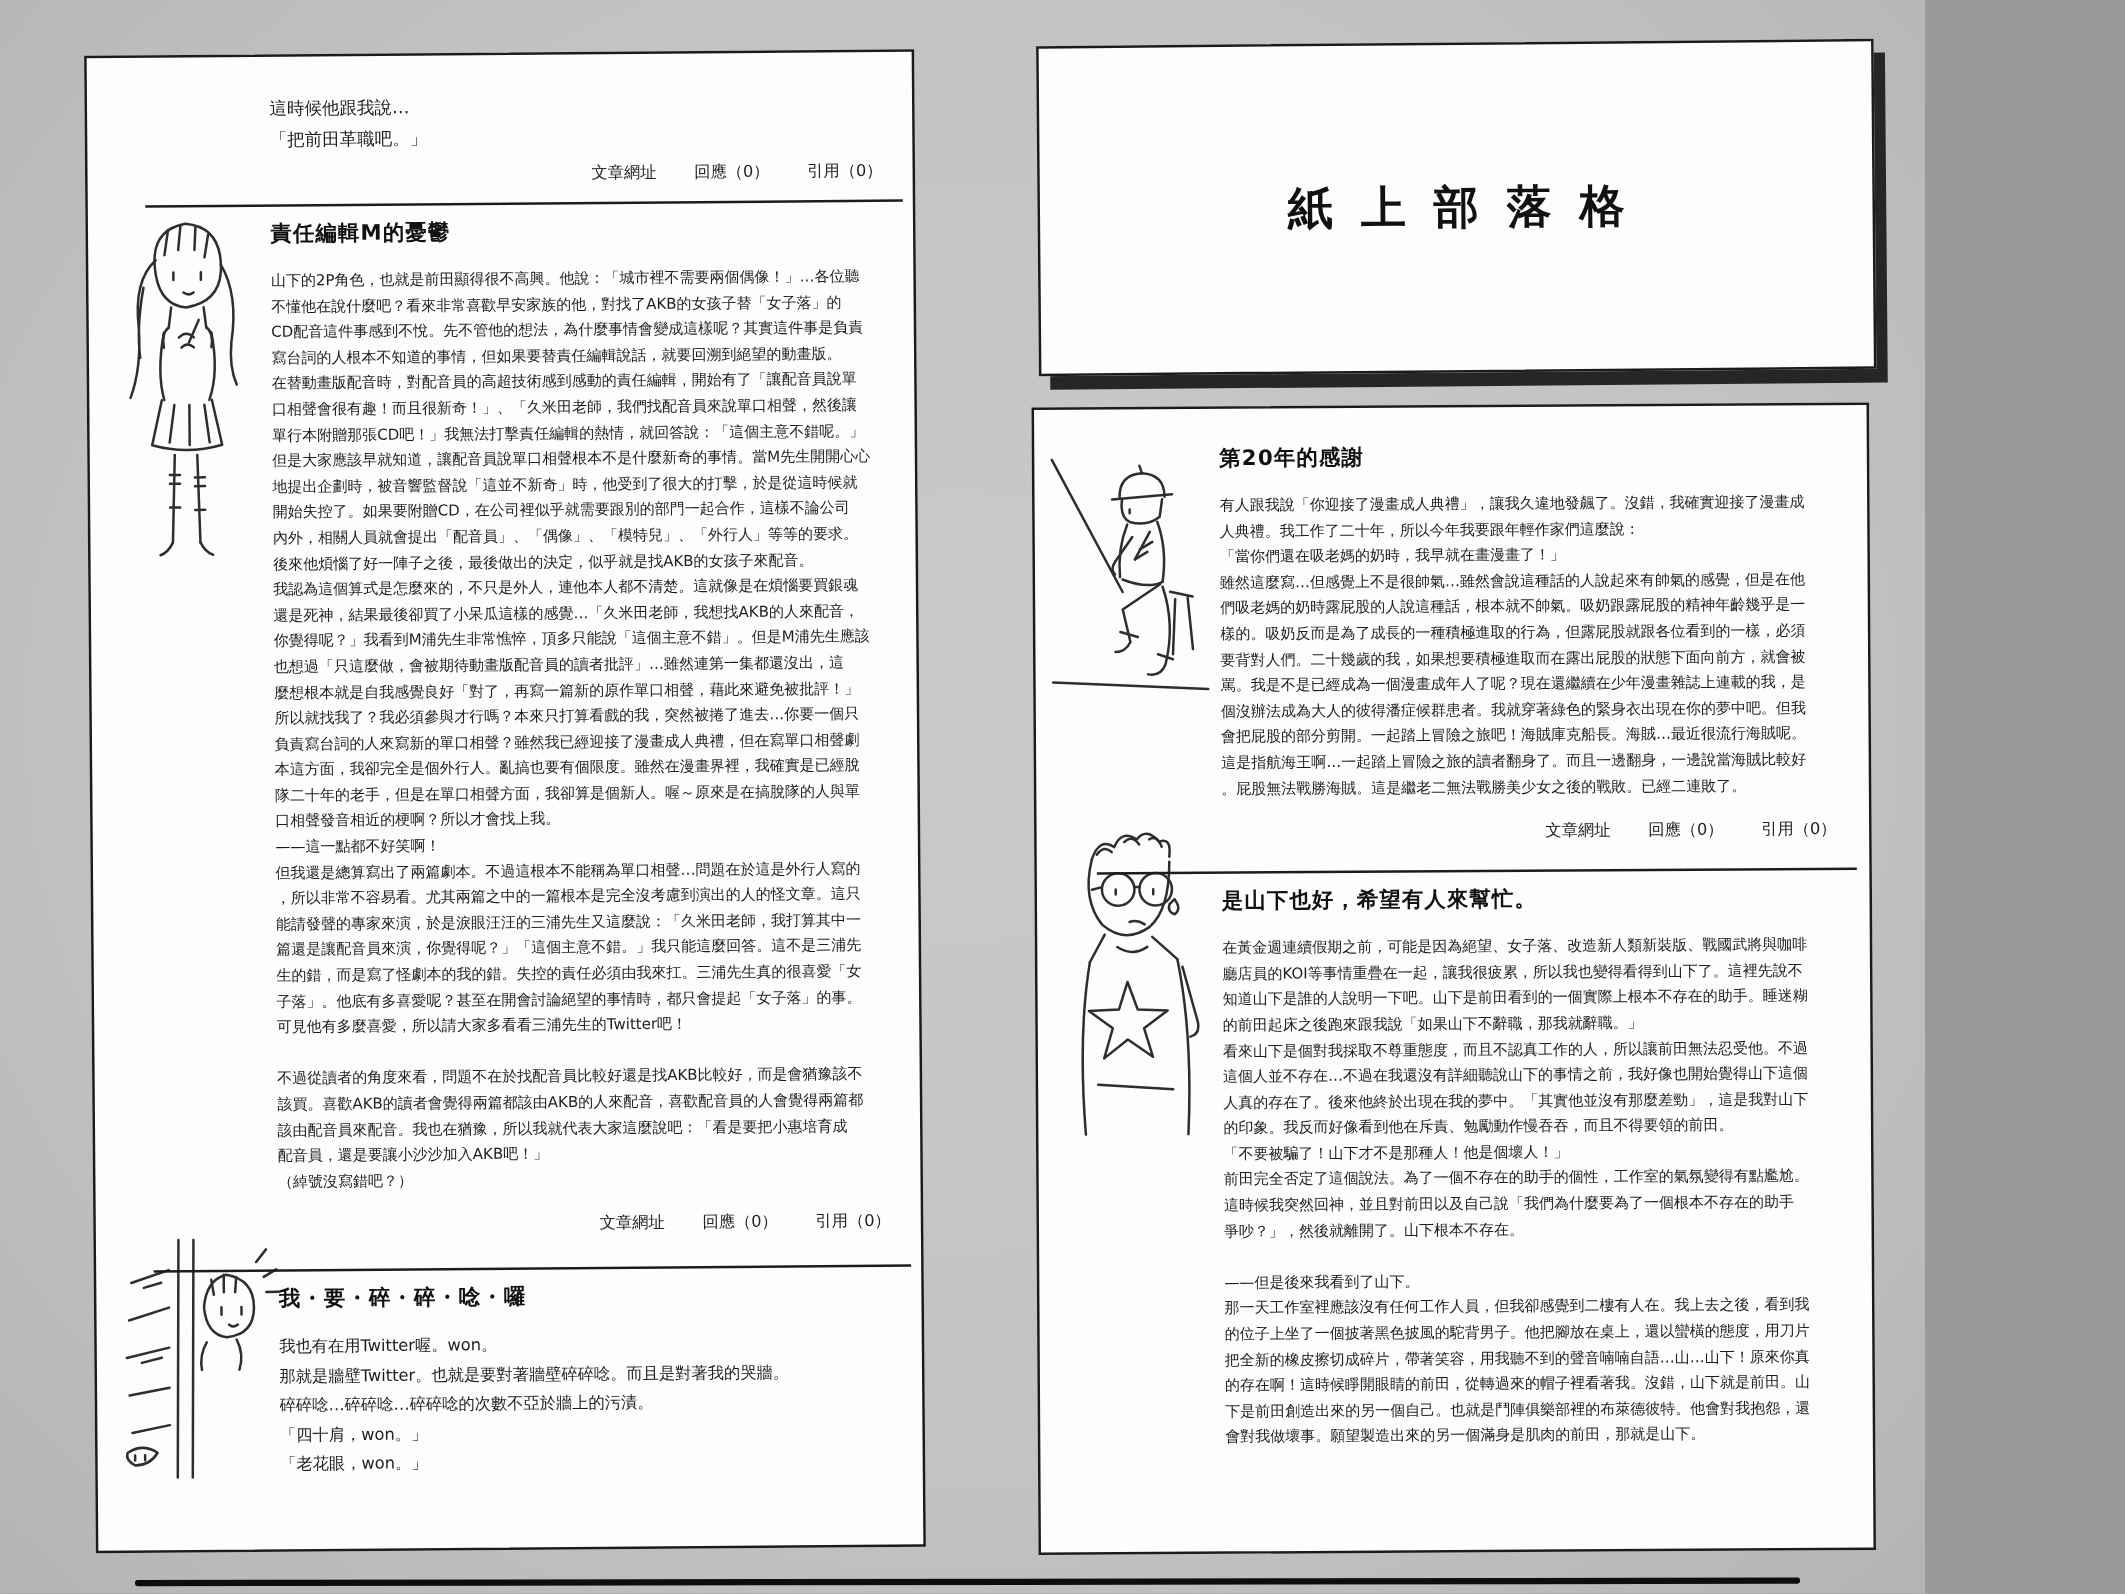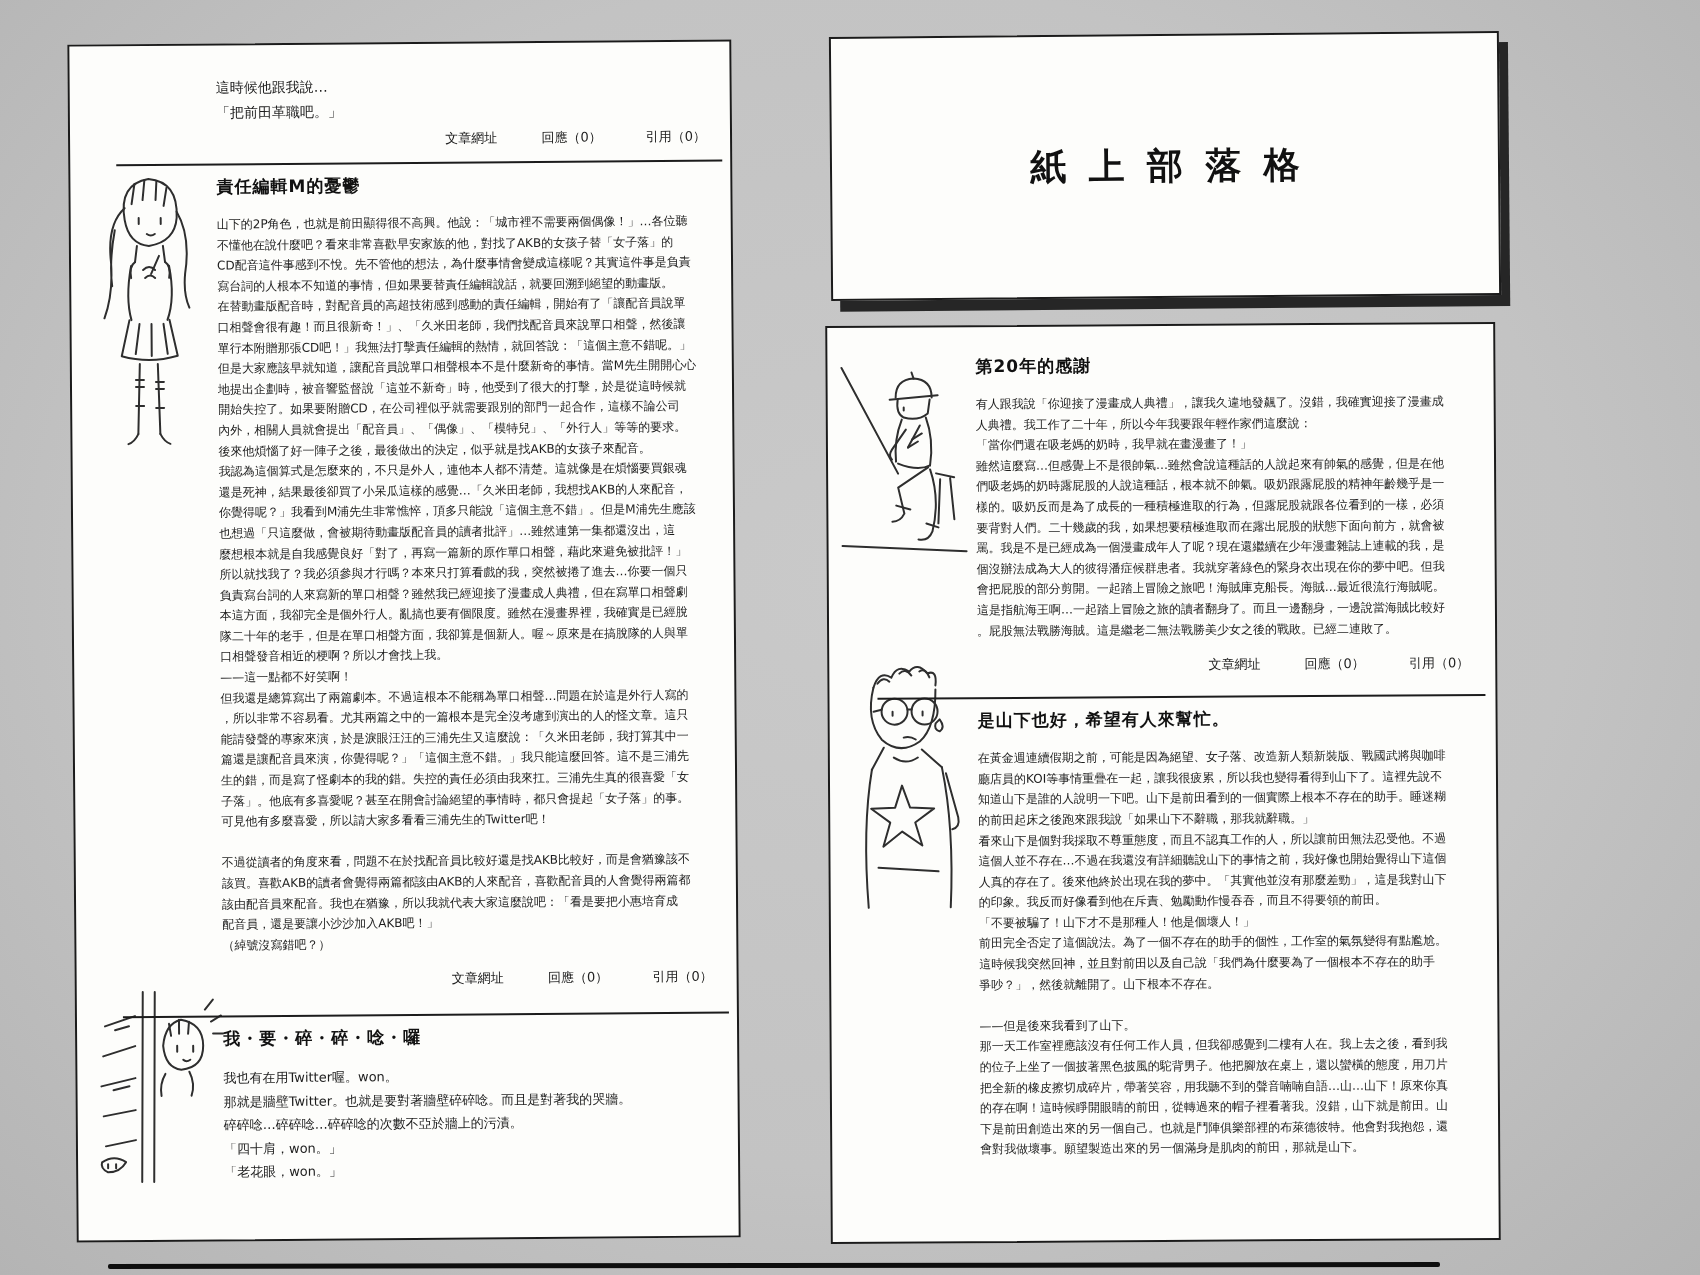--- a/index.html
+++ b/index.html
@@ -1,18 +1,18 @@
 <!DOCTYPE html>
 <html><head>
 <meta charset="utf-8">
 <style>
   html,body{margin:0;padding:0;}
   body{font-family:"DejaVu Sans",sans-serif;background:#9a9a9a;}
   #stage{
-    position:relative;width:1700px;height:1275px;overflow:hidden;
+    position:relative;width:1540px;height:1275px;overflow:hidden;
     background:radial-gradient(ellipse at 50% 45%, #c9c9c9 0%, #c3c3c3 60%, #b4b4b4 100%);
   }
   .panel{
     position:absolute;background:#fdfdfb;border:2px solid #1b1b1b;
     box-sizing:border-box;color:#1d1d1d;
   }
   .left-panel{left:72px;top:42px;width:664px;height:1198px;transform:rotate(-0.45deg);}
   .right-panel{left:828px;top:324px;width:670px;height:918px;transform:rotate(-0.35deg);}
   .banner{
     left:830px;top:34px;width:670px;height:264px;transform:rotate(-0.5deg);
@@ -21,21 +21,21 @@
   }
   .banner h1{
     margin:0;font-size:36px;font-weight:bold;letter-spacing:0.62em;text-indent:0.62em;
     color:#111;
   }
   .content{position:relative;box-sizing:border-box;height:100%;}
   .left-content{padding:30px 8px 0 146px;}
   .right-content{padding:20px 10px 0 148px;}
   .intro{font-size:14px;line-height:25px;white-space:pre-line;}
   .meta-row{margin-top:6px;text-align:right;font-size:13px;color:#222;padding-right:16px;}
-  .meta-row span{margin-left:40px;}
+  .meta-row span{margin-left:26px;}
   .rule{border:none;border-top:2px solid #1c1c1c;margin:14px 0 10px -100px;}
   .entry-title{font-size:17px;font-weight:bold;letter-spacing:1px;margin:10px 0 16px 0;color:#111;}
   .body-text{font-size:12px;line-height:20.6px;white-space:pre-line;}
   .body-sparse{font-size:13px;line-height:23.5px;}
   .illu{position:absolute;}
   .illu path,.illu line,.illu circle,.illu ellipse,.illu polyline{
     fill:none;stroke:#2e2e2e;stroke-width:2;stroke-linecap:round;stroke-linejoin:round;
   }
   .book-edge{position:absolute;left:108px;top:1263px;width:1332px;height:5px;background:#0e0e0e;border-radius:2px;transform:rotate(-0.08deg);}
 </style>

